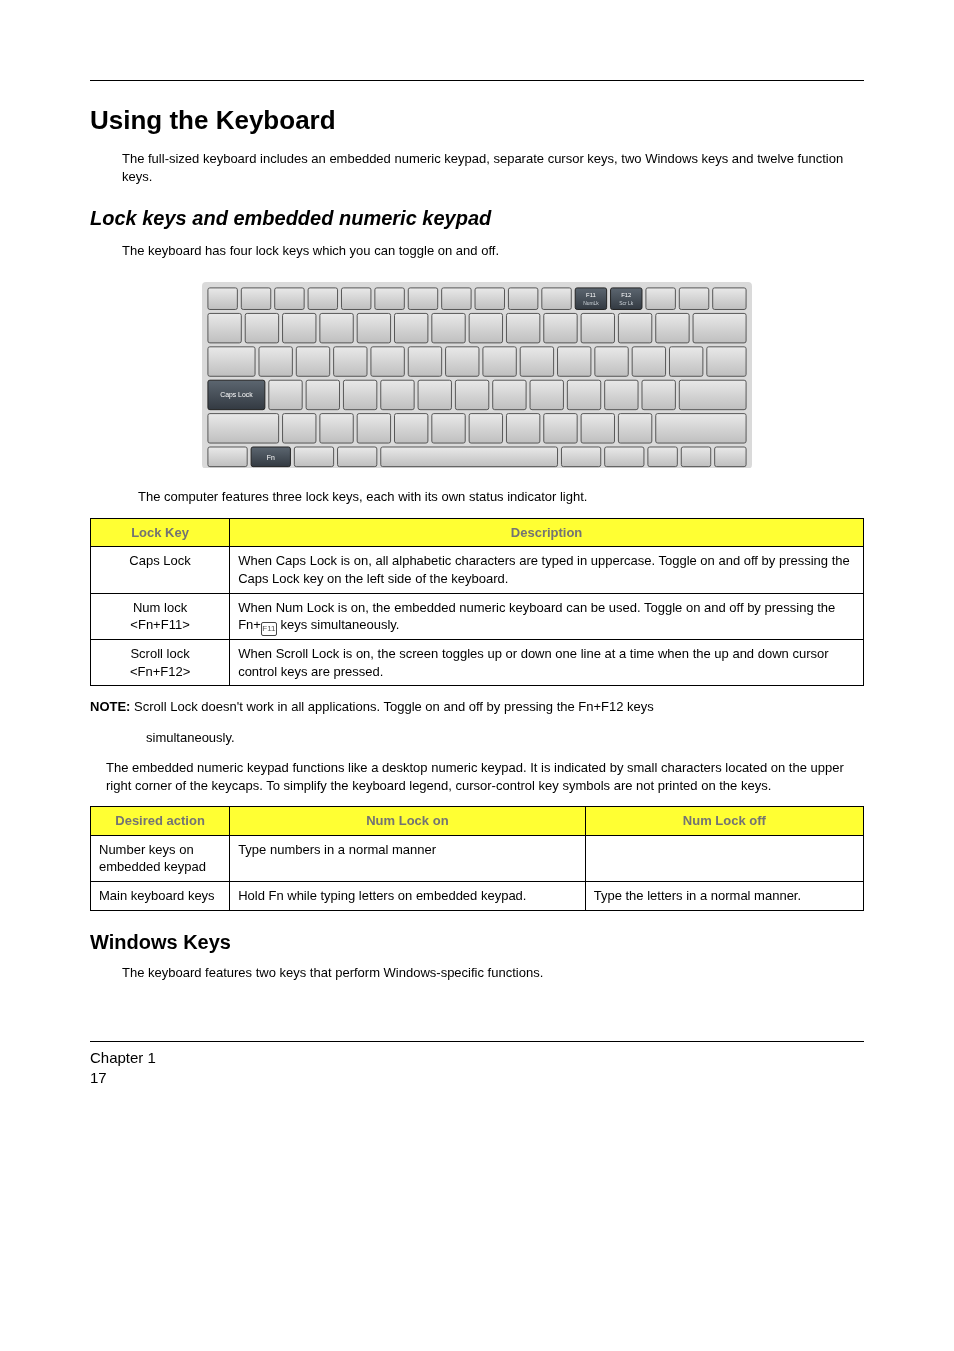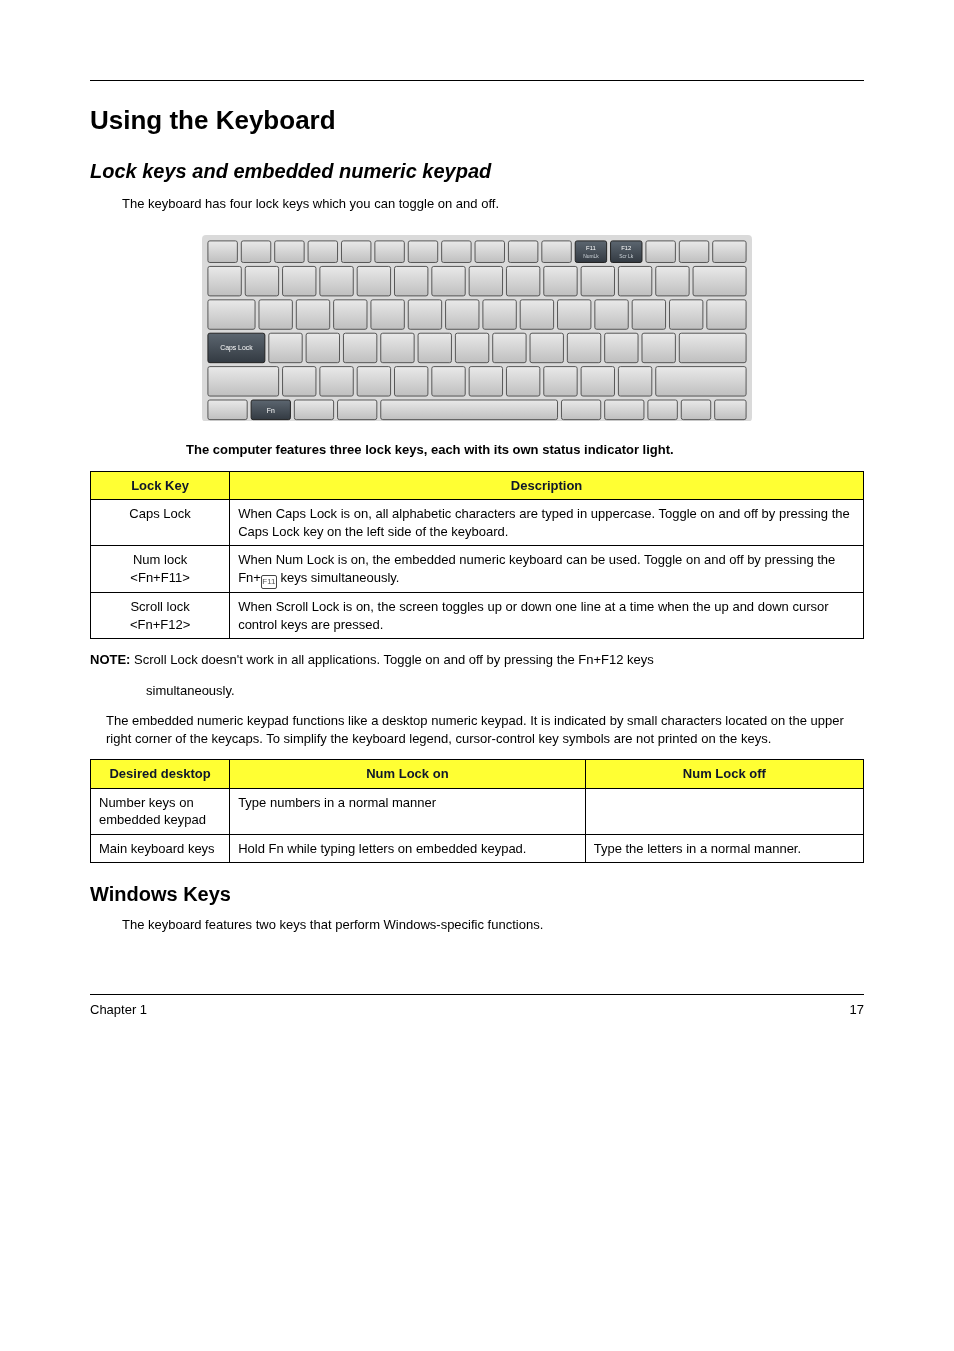--- a/index.html
+++ b/index.html
@@ -51,21 +51,21 @@
   .kbd-figure svg { display: block; width: 100%; height: auto; }
   table.data {
     border-collapse: collapse;
     width: 100%;
     margin: 12px 0;
     font-size: 13px;
     border: 1px solid #000;
   }
   table.data th {
     background: #ffff33;
-    color: #0f172a;
+    color: #737373;
     font-weight: bold;
     border: 1px solid #000;
     padding: 5px 8px;
     text-align: center;
   }
   table.data td {
     border: 1px solid #000;
     padding: 5px 8px;
     vertical-align: top;
   }
@@ -84,32 +84,36 @@
     line-height: 12px;
     text-align: center;
     color: #555;
   }
   .footer {
     display: flex;
     justify-content: space-between;
     border-top: 1px solid #000;
     margin-top: 60px;
     padding-top: 6px;
-    font-size: 13px;
+    font-size: 15px;
+    flex-direction: column;
   }
 </style>
 </head>
 <body>
 
 <div class="page">
 
   <hr class="top-line">
 
   <h1>Using the Keyboard</h1>
 
+  <div class="body-text">
+    <p>The full-sized keyboard includes an embedded numeric keypad, separate cursor keys, two Windows keys and twelve function keys.</p>
+  </div>
 
   <h2>Lock keys and embedded numeric keypad</h2>
 
   <div class="body-text">
     <p>The keyboard has four lock keys which you can toggle on and off.</p>
   </div>
 
   <div class="kbd-figure">
     <svg viewBox="0 0 560 190">
       <defs>
@@ -226,21 +230,21 @@
         <rect x="182" y="168" width="180" height="20" rx="2" fill="url(#gkey)" stroke="#555"></rect>
         <rect x="366" y="168" width="40" height="20" rx="2" fill="url(#gkey)" stroke="#555"></rect>
         <rect x="410" y="168" width="40" height="20" rx="2" fill="url(#gkey)" stroke="#555"></rect>
         <rect x="454" y="168" width="30" height="20" rx="2" fill="url(#gkey)" stroke="#555"></rect>
         <rect x="488" y="168" width="30" height="20" rx="2" fill="url(#gkey)" stroke="#555"></rect>
         <rect x="522" y="168" width="32" height="20" rx="2" fill="url(#gkey)" stroke="#555"></rect>
       </g>
     </svg>
   </div>
 
-  <div class="body-text" style="margin-left:96px;font-weight:bold;">
+  <div class="body-text" style="margin-left:48px;">
     <p>The computer features three lock keys, each with its own status indicator light.</p>
   </div>
 
   <table class="data">
     <tbody>
         <tr>
       <th style="width:18%">Lock Key</th>
       <th>Description</th>
     </tr>
     <tr>
@@ -268,21 +272,21 @@
   </p>
   <p class="note-indent">simultaneously.</p>
 
   <div class="body-text" style="margin-left:16px;">
     <p>The embedded numeric keypad functions like a desktop numeric keypad. It is indicated by small characters located on the upper right corner of the keycaps. To simplify the keyboard legend, cursor-control key symbols are not printed on the keys.</p>
   </div>
 
   <table class="data">
     <tbody>
         <tr>
-      <th style="width:18%">Desired desktop</th>
+      <th style="width:18%">Desired action</th>
       <th style="width:46%">Num Lock on</th>
       <th>Num Lock off</th>
     </tr>
     <tr>
       <td>Number keys on embedded keypad</td>
       <td>Type numbers in a normal manner</td>
       <td></td>
     </tr>
     <tr>
       <td>Main keyboard keys</td>

